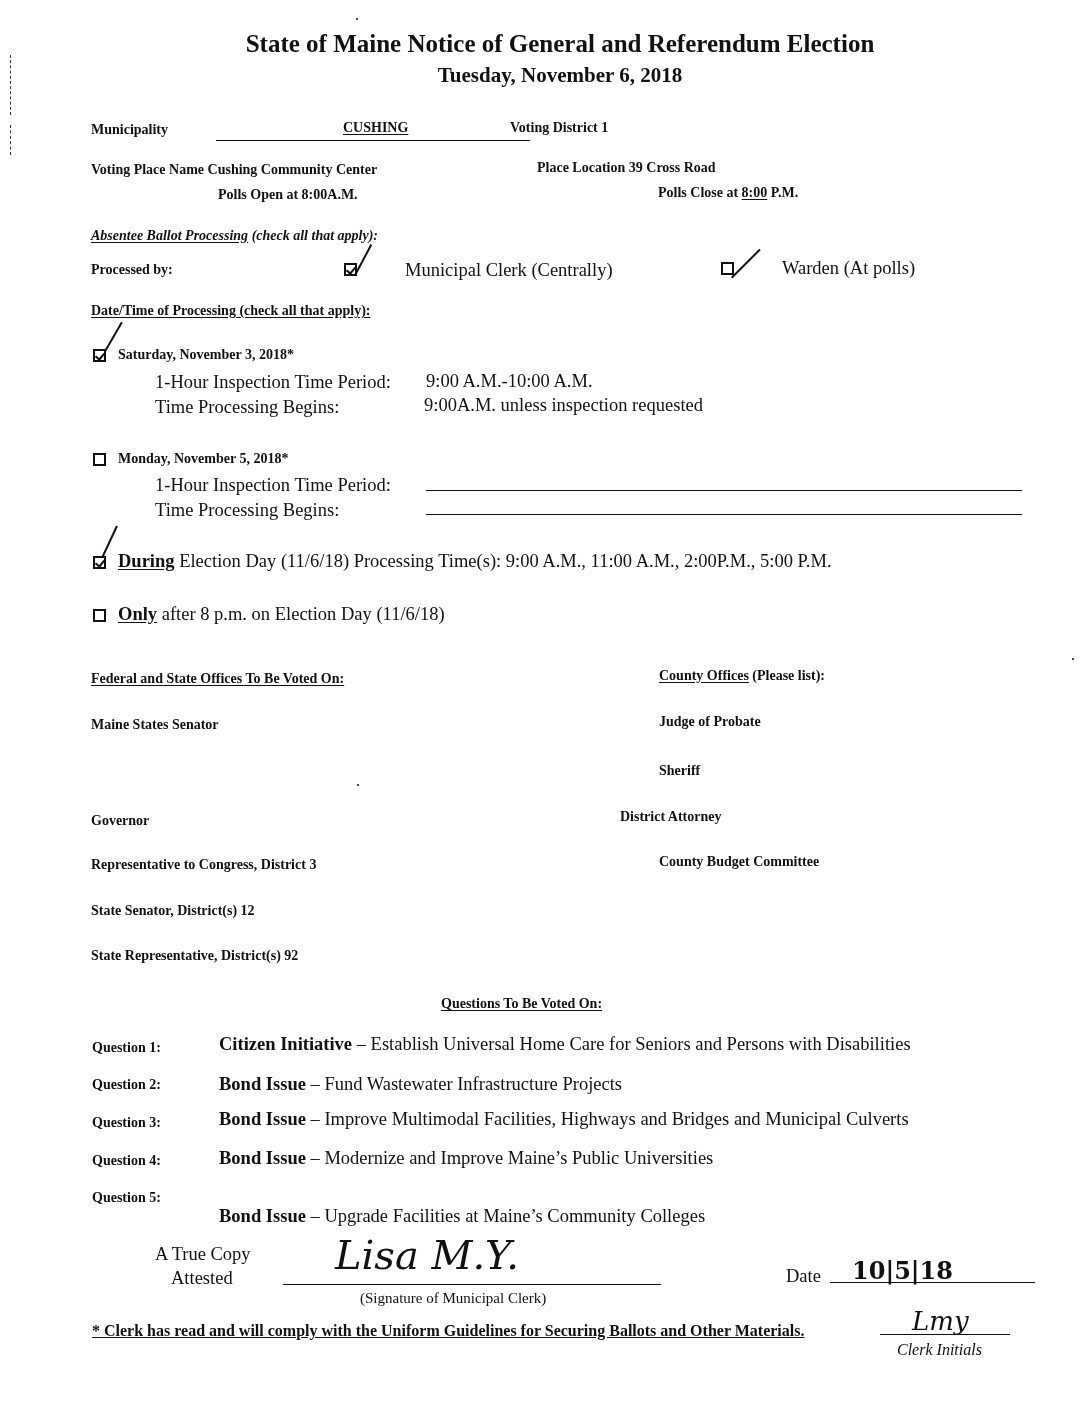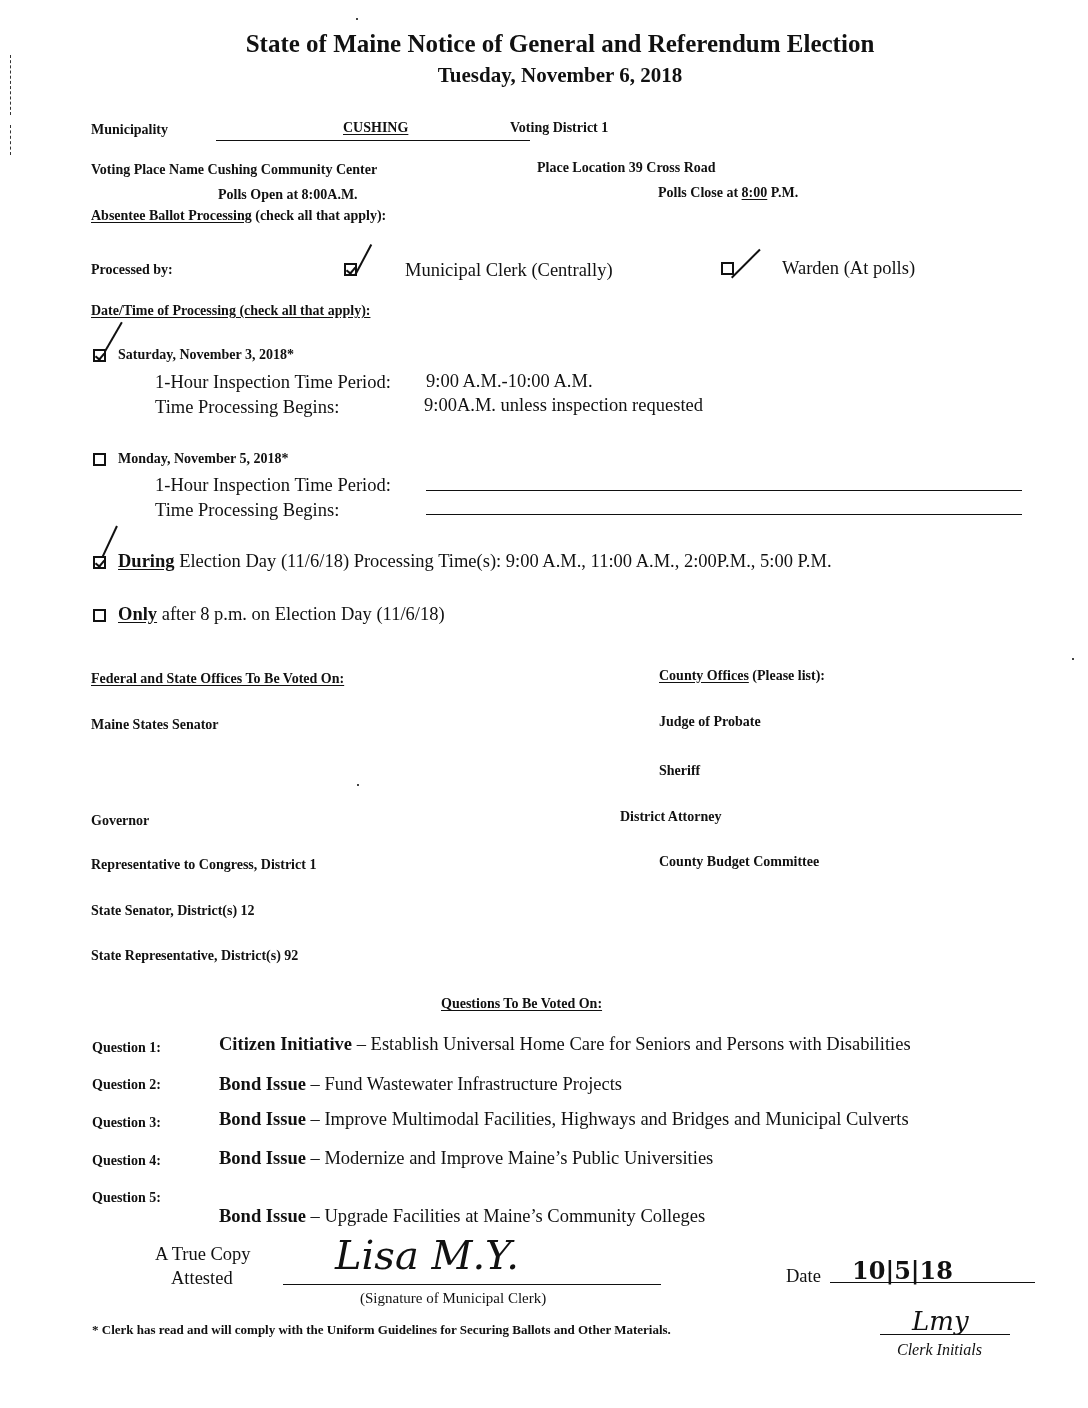--- a/index.html
+++ b/index.html
@@ -42,21 +42,21 @@
 </div>
 <div class="abs t19 b" style="left:537px;top:160px;">
   <span>Place Location</span>
   <span>39 Cross Road</span>
 </div>
 <div class="abs t19 b" style="left:218px;top:187px;">Polls Open at 8:00A.M.</div>
 <div class="abs t19 b" style="left:658px;top:185px;">
   <span>Polls Close at </span><span class="u">8:00</span><span> P.M.</span>
 </div>
 
-<div class="abs t19 b" style="left:91px;top:208px;">
+<div class="abs t19 b" style="left:91px;top:228px;font-style:italic;">
   <span class="u">Absentee Ballot Processing</span><span> (check all that apply):</span>
 </div>
 
 <div class="abs t19 b" style="left:91px;top:262px;">Processed by:</div>
 
 <div class="cb checked" style="left:344px;top:263px;"></div>
 <div class="tick" style="left:354px;top:240px;height:35px;transform:rotate(28deg);"></div>
 <div class="abs t18" style="left:405px;top:260px;">Municipal Clerk (Centrally)</div>
 
 <div class="cb" style="left:721px;top:262px;"></div>
@@ -91,21 +91,21 @@
   <span class="b u">Only</span><span> after 8 p.m. on Election Day (11/6/18)</span>
 </div>
 
 <div class="abs t19 b u" style="left:91px;top:671px;">Federal and State Offices To Be Voted On:</div>
 <div class="abs t19 b" style="left:659px;top:668px;">
   <span class="u">County Offices</span><span> (Please list):</span>
 </div>
 
 <div class="abs t19 b" style="left:91px;top:717px;">Maine States Senator</div>
 <div class="abs t19 b" style="left:91px;top:813px;">Governor</div>
-<div class="abs t19 b" style="left:91px;top:857px;">Representative to Congress, District 1</div>
+<div class="abs t19 b" style="left:91px;top:857px;">Representative to Congress, District 3</div>
 <div class="abs t19 b" style="left:91px;top:903px;">State Senator, District(s) 12</div>
 <div class="abs t19 b" style="left:91px;top:948px;">State Representative, District(s) 92</div>
 
 <div class="abs t19 b" style="left:659px;top:714px;">Judge of Probate</div>
 <div class="abs t19 b" style="left:659px;top:763px;">Sheriff</div>
 <div class="abs t19 b" style="left:620px;top:809px;">District Attorney</div>
 <div class="abs t19 b" style="left:659px;top:854px;">County Budget Committee</div>
 
 <div class="abs t19 b u" style="left:441px;top:996px;">Questions To Be Voted On:</div>
 
@@ -143,20 +143,20 @@
 <div class="abs t18" style="left:155px;top:1244px;">A True Copy</div>
 <div class="abs t18" style="left:171px;top:1268px;">Attested</div>
 <div class="blank-line" style="left:283px;top:1284px;width:378px;"></div>
 <div class="abs sig" style="left:335px;top:1232px;font-size:40px;">Lisa M.Y.</div>
 <div class="abs" style="left:360px;top:1290px;font-size:15px;text-align:center;">(Signature of Municipal Clerk)</div>
 
 <div class="abs t18" style="left:786px;top:1266px;">Date</div>
 <div class="blank-line" style="left:830px;top:1282px;width:205px;"></div>
 <div class="abs sig" style="left:852px;top:1256px;font-size:24px;font-style:normal;font-weight:bold;">10|5|18</div>
 
-<div class="abs" style="left:92px;top:1322px;font-size:13px;font-weight:bold;">* Clerk has read and will comply with the Uniform Guidelines for Securing Ballots and Other Materials.</div>
+<div class="abs" style="left:92px;top:1322px;font-size:16px;font-weight:bold;text-decoration:underline;">* Clerk has read and will comply with the Uniform Guidelines for Securing Ballots and Other Materials.</div>
 <div class="blank-line" style="left:880px;top:1334px;width:130px;"></div>
 <div class="abs sig" style="left:912px;top:1306px;font-size:26px;">Lmy</div>
 <div class="abs small-italic" style="left:897px;top:1341px;">Clerk Initials</div>
 
 <div class="speck" style="left:356px;top:18px;"></div>
 <div class="speck" style="left:357px;top:784px;"></div>
 <div class="speck" style="left:1072px;top:658px;"></div>
 
 </body></html>

